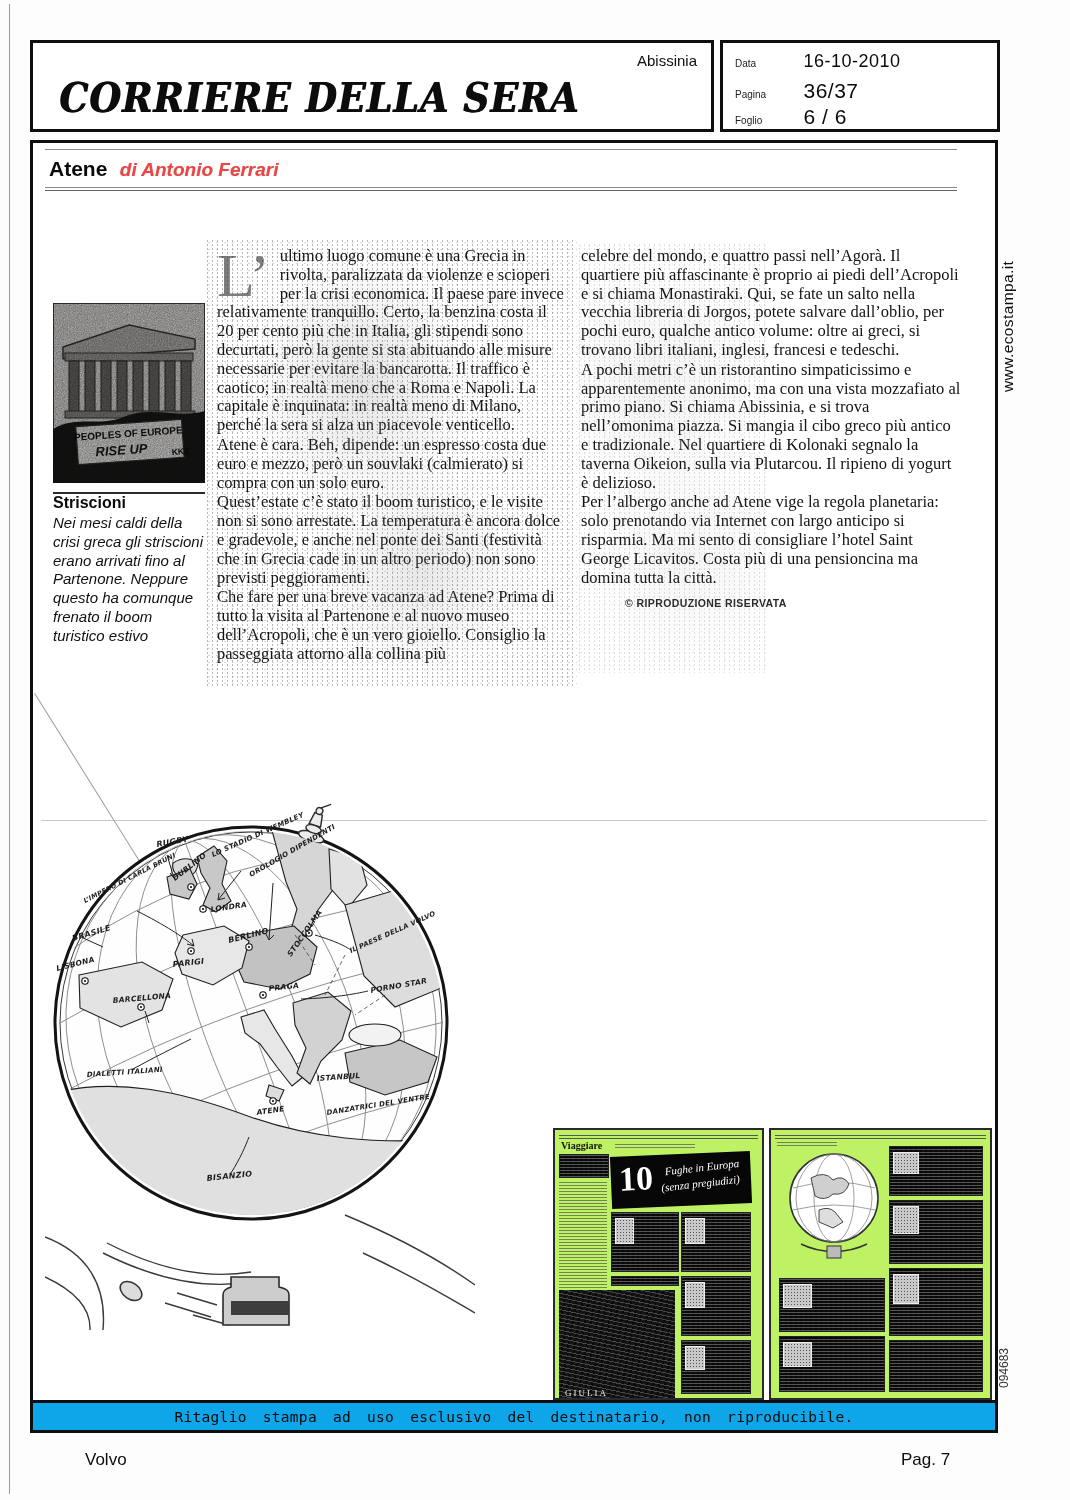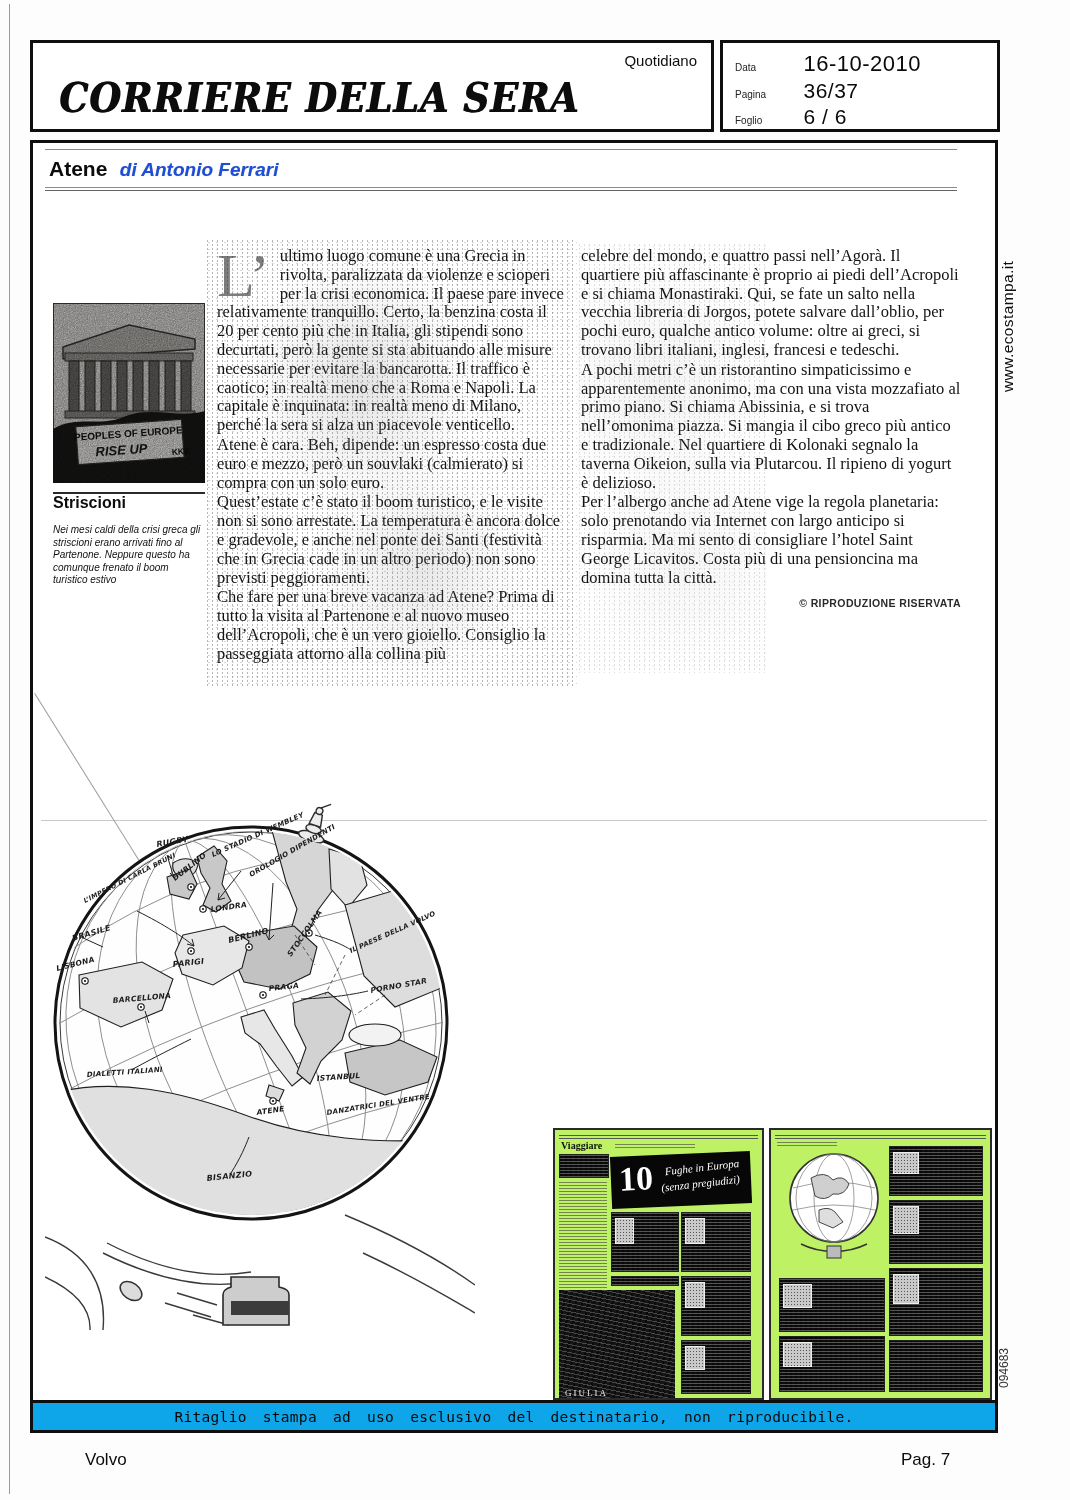--- a/index.html
+++ b/index.html
@@ -25,39 +25,39 @@
              font-size:12px;color:#333;}
 
   
   .frame{position:absolute;left:30px;top:140px;width:962px;height:1287px;border:3px solid #0e0e0e;background:#fff;}
 
   .kicker{position:absolute;left:12px;right:38px;top:6px;}
   .hl{height:1px;background:#8a8a8a;}
   .hl2{height:1px;background:#666;margin-top:2px;}
   .kicker-row{padding:7px 4px 6px 4px;}
   .kicker-section{font-size:21px;font-weight:bold;color:#0b0b0b;}
-  .kicker-byline{font-size:19px;font-weight:bold;font-style:italic;color:#1d4ed8;margin-left:8px;text-shadow:0 0 1px #c2c2c2;}
+  .kicker-byline{font-size:19px;font-weight:bold;font-style:italic;color:#ef4444;margin-left:8px;text-shadow:0 0 1px #c2c2c2;}
 
   .headline{position:absolute;left:16px;top:56px;width:920px;font-family:"Liberation Serif",serif;
             font-size:38px;color:#181818;letter-spacing:-0.5px;line-height:1.1;}
 
   
   .photo{position:absolute;left:20px;top:160px;width:152px;height:180px;}
   .caption{position:absolute;left:20px;top:349px;width:152px;border-top:2px solid #2a2a2a;}
   .caption-title{font-weight:bold;font-size:16px;color:#0c0c0c;}
-  .caption-text{font-style:italic;font-size:10px;line-height:1.25;color:#101010;margin-top:12px;}
+  .caption-text{font-style:italic;font-size:15px;line-height:1.25;color:#101010;margin-top:2px;}
 
   .col{position:absolute;top:104px;}
   .col1{left:184px;width:350px;}
   .col2{left:548px;width:380px;}
   .col p{font-family:"Liberation Serif",serif;font-size:16.5px;line-height:1.14;color:#131313;margin:0 0 1px 0;}
   .dropcap{float:left;font-family:"Liberation Serif",serif;font-size:62px;line-height:.8;color:#7d7d7d;
            padding:4px 10px 0 0;}
-  .copyright{text-align:right;font-size:10.5px;font-weight:bold;color:#2a2a2a;margin-top:10px;
-             font-family:"Liberation Sans",sans-serif;letter-spacing:.4px;}
+  .copyright{text-align:left;font-size:10.5px;font-weight:bold;color:#2a2a2a;margin-top:10px;
+             font-family:"Liberation Sans",sans-serif;letter-spacing:.4px;padding-left:44px;}
 
   .noise{position:absolute;pointer-events:none;
      background-image:
        radial-gradient(rgba(45,45,45,.55) .8px, transparent 1.1px),
        radial-gradient(rgba(80,80,80,.38) .8px, transparent 1.2px),
        radial-gradient(ellipse 170px 190px at 42% 32%, rgba(110,110,110,.30), transparent 70%),
        radial-gradient(ellipse 150px 150px at 58% 74%, rgba(115,115,115,.26), transparent 72%);
      background-size:5px 4px, 8px 7px, 100% 100%, 100% 100%;}
   .noise1{left:172px;top:96px;width:372px;height:448px;opacity:.62;}
   .noise2{left:544px;top:100px;width:190px;height:430px;opacity:.28;}
@@ -100,26 +100,26 @@
   .pagenum{position:absolute;left:901px;top:1450px;font-size:17px;color:#0c0c0c;}
 </style>
 </head>
 <body>
 
 <div class="page">
   <div class="scan-edge"></div>
 
   <div class="masthead-box">
     <div class="logo">CORRIERE DELLA SERA</div>
-    <div class="quotidiano">Quotidiano</div>
+    <div class="quotidiano">Abissinia</div>
   </div>
   <div class="meta-box">
     <div class="meta-row mr0">
       <span class="lbl">Data</span>
-      <span class="val" style="font-size:22px">16-10-2010</span>
+      <span class="val" style="font-size:18px">16-10-2010</span>
     </div>
     <div class="meta-row mr1">
       <span class="lbl">Pagina</span>
       <span class="val">36/37</span>
     </div>
     <div class="meta-row mr2">
       <span class="lbl">Foglio</span>
       <span class="val">6 / 6</span>
     </div>
   </div>

